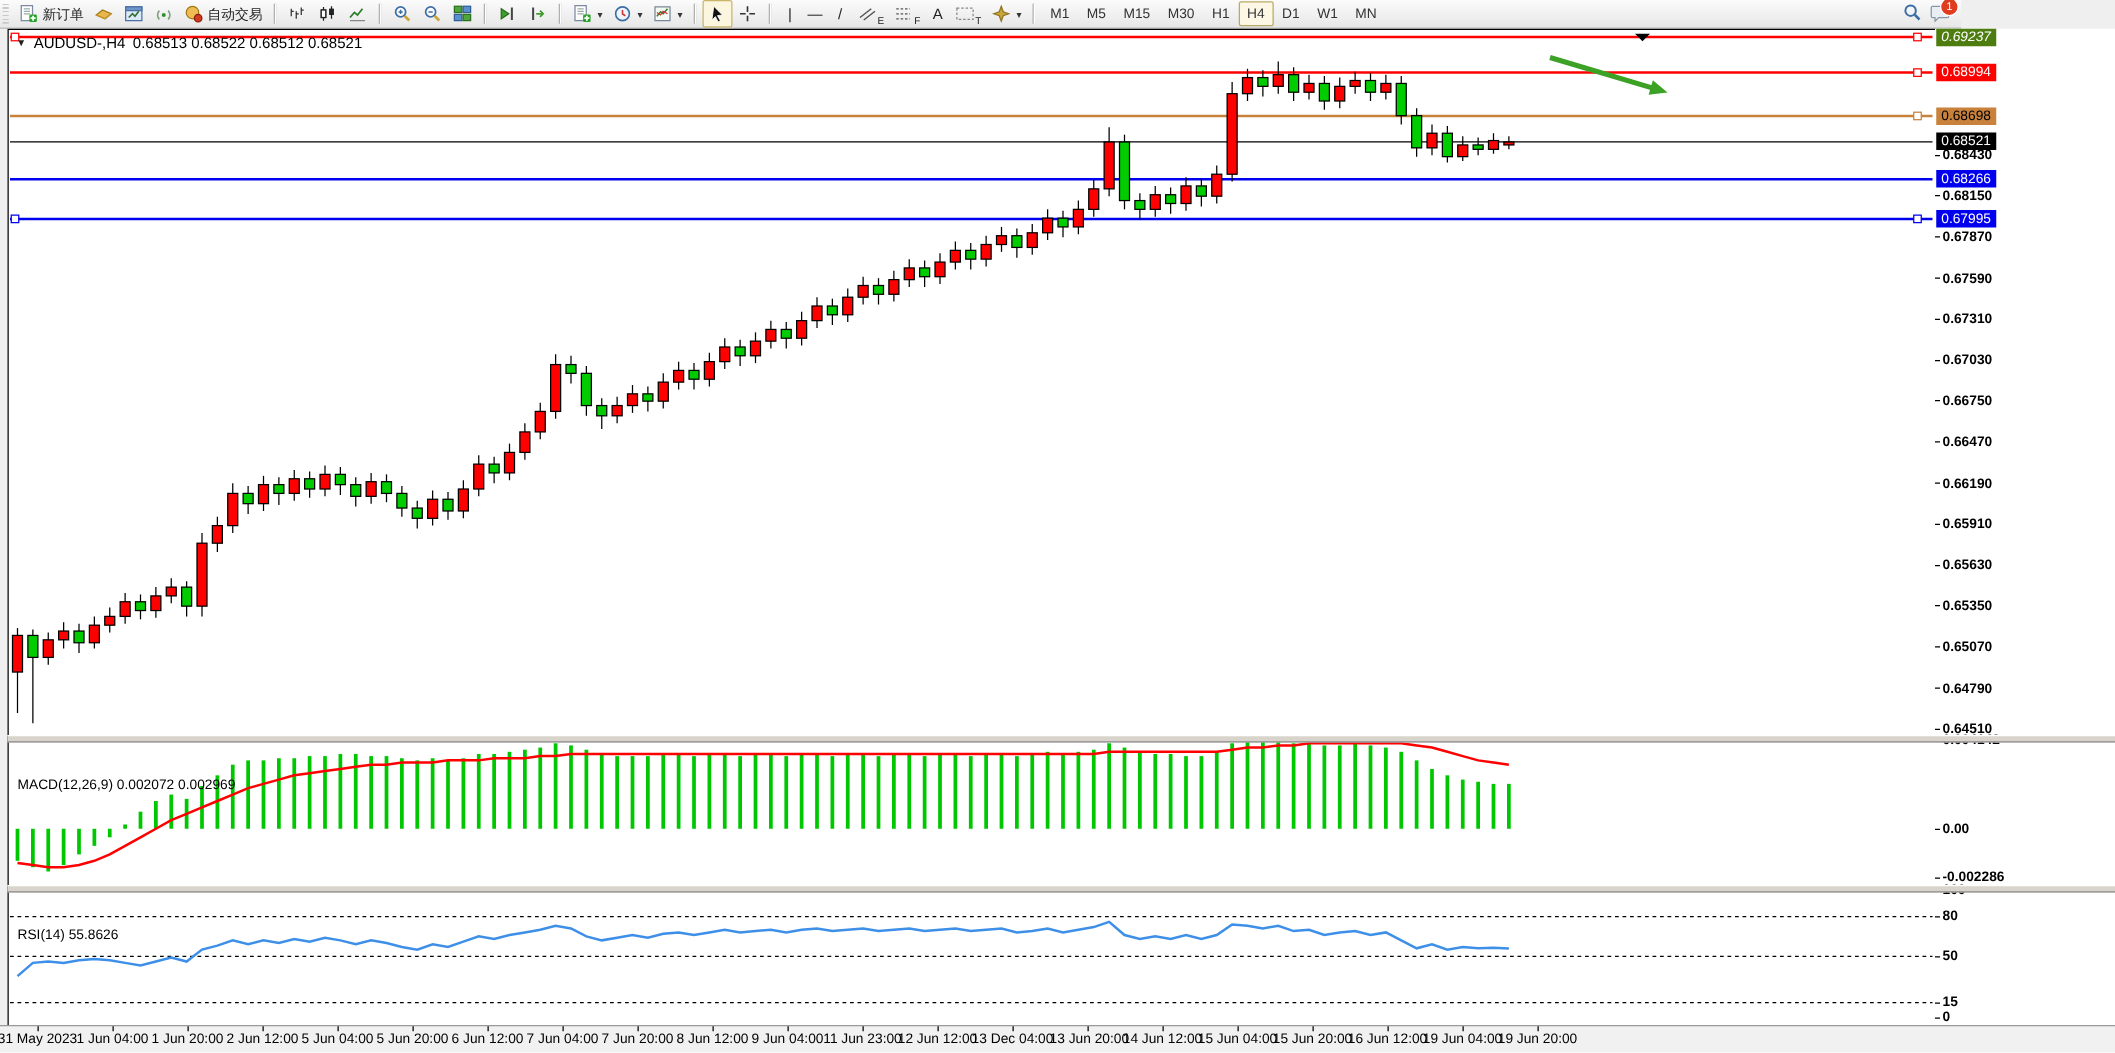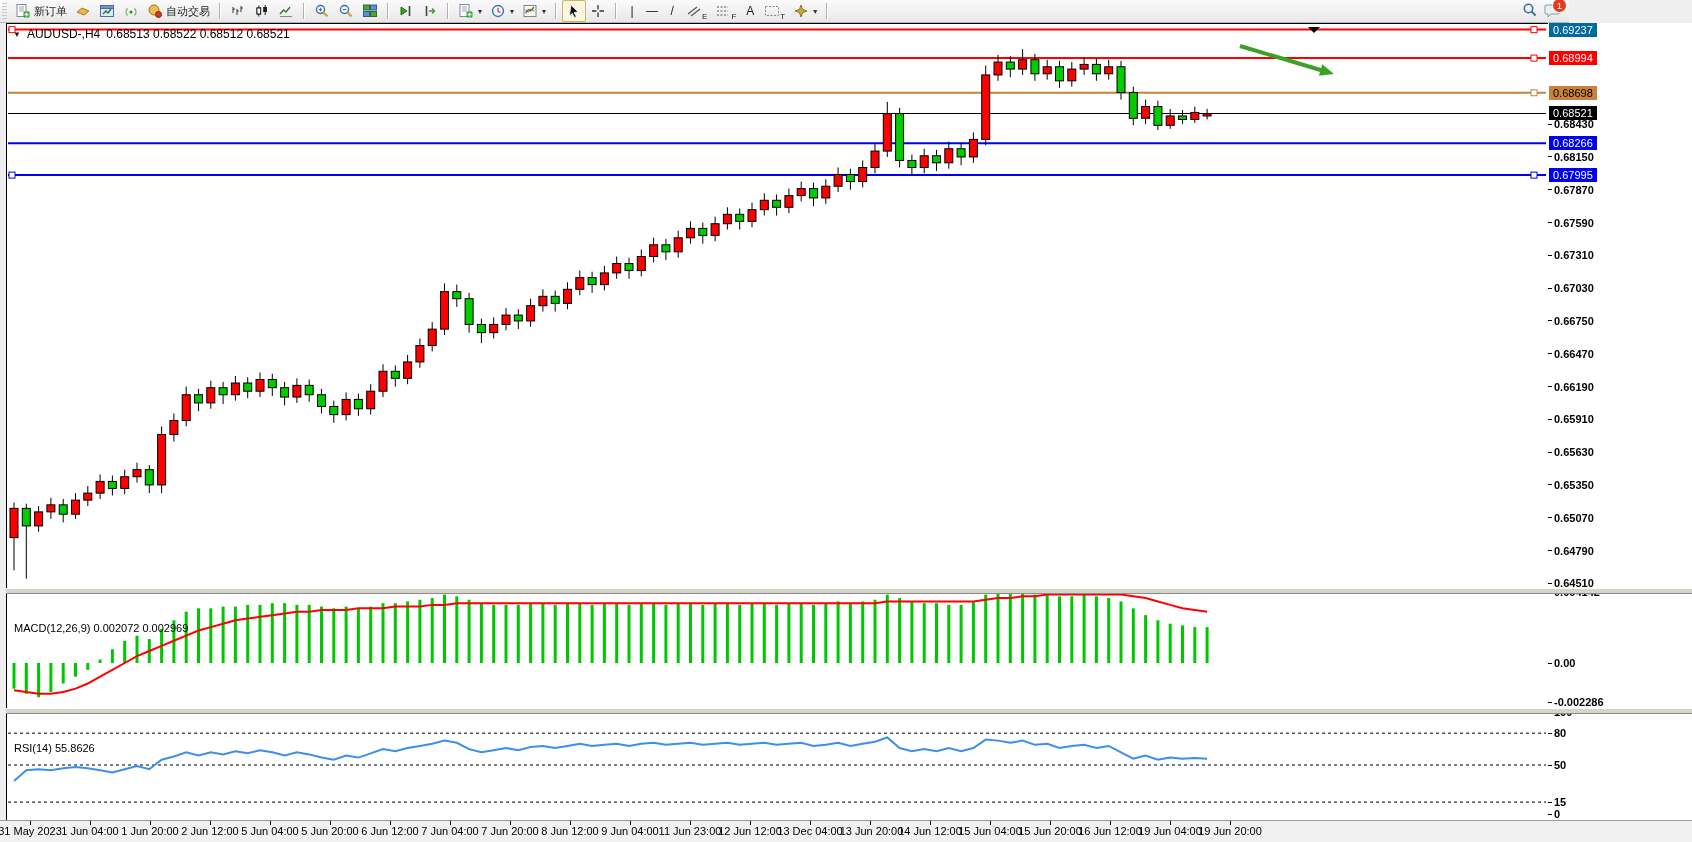--- a/index.html
+++ b/index.html
@@ -270,20 +270,31 @@
             <span>
               <svg width="16" height="16" viewBox="0 0 16 16">
                 <path d="M8 2 l1.6 4.4 4.4 1.6 -4.4 1.6 -1.6 4.4 -1.6-4.4 -4.4-1.6 4.4-1.6 z" fill="#caa53c" stroke="#8f7520"></path>
               </svg>
             </span>
             <span class="tb-caret">▾</span>
           </div>
         </div>
       </div>
     <div class="tb-sep"></div>
+    <div id="tb-timeframes" class="tb-group">
+        <div class="tf-btn">M1</div>
+        <div class="tf-btn">M5</div>
+        <div class="tf-btn">M15</div>
+        <div class="tf-btn">M30</div>
+        <div class="tf-btn">H1</div>
+        <div class="tf-btn active">H4</div>
+        <div class="tf-btn">D1</div>
+        <div class="tf-btn">W1</div>
+        <div class="tf-btn">MN</div>
+      </div>
     <div id="tb-right">
       <span>
         <svg width="16" height="16" viewBox="0 0 16 16">
             <circle cx="6.5" cy="6.5" r="4.2" fill="none" stroke="#3b6ea5" stroke-width="1.6"></circle>
             <line x1="9.8" y1="9.8" x2="13.6" y2="13.6" stroke="#3b6ea5" stroke-width="2"></line>
           </svg>
       </span>
       <span style="position:relative;display:inline-block;">
         <svg width="17" height="16" viewBox="0 0 17 16">
             <path d="M2 3 h12 a1 1 0 0 1 1 1 v7 a1 1 0 0 1 -1 1 h-7 l-3 3 v-3 h-2 a1 1 0 0 1 -1 -1 v-7 a1 1 0 0 1 1 -1 z" fill="#e9eef5" stroke="#8a97a8"></path>
@@ -318,21 +329,21 @@
       <div class="ax" style="top: 422.125px;">0.65630</div>
       <div class="ax-dash" style="top: 428.625px;"></div>
       <div class="ax" style="top: 454.922px;">0.65350</div>
       <div class="ax-dash" style="top: 461.422px;"></div>
       <div class="ax" style="top: 487.72px;">0.65070</div>
       <div class="ax-dash" style="top: 494.22px;"></div>
       <div class="ax" style="top: 520.517px;">0.64790</div>
       <div class="ax-dash" style="top: 527.017px;"></div>
       <div class="ax" style="top: 553.315px;">0.64510</div>
       <div class="ax-dash" style="top: 559.815px;"></div>
-      <div class="tag" style="top: -0.37757px; background: #0369a1; color: rgb(255, 255, 255);">0.69237</div>
+      <div class="tag" style="top: -0.37757px; background: #4d7c0f; color: rgb(255, 255, 255); font-style: italic;">0.69237</div>
       <div class="tag" style="top: 28.086px; background: rgb(255, 0, 0); color: rgb(255, 255, 255);">0.68994</div>
       <div class="tag" style="top: 62.7576px; background: rgb(200, 130, 60); color: rgb(0, 0, 0);">0.68698</div>
       <div class="tag" style="top: 83.4903px; background: rgb(0, 0, 0); color: rgb(255, 255, 255);">0.68521</div>
       <div class="tag" style="top: 113.36px; background: rgb(0, 0, 238); color: rgb(255, 255, 255);">0.68266</div>
       <div class="tag" style="top: 145.103px; background: rgb(0, 0, 238); color: rgb(255, 255, 255);">0.67995</div>
       <div class="ax" style="top: 562.197px;">0.004142</div>
       <div class="ax-dash" style="top: 568.697px;"></div>
       <div class="ax" style="top: 633px;">0.00</div>
       <div class="ax-dash" style="top: 639.5px;"></div>
       <div class="ax" style="top: 672.077px;">-0.002286</div>

